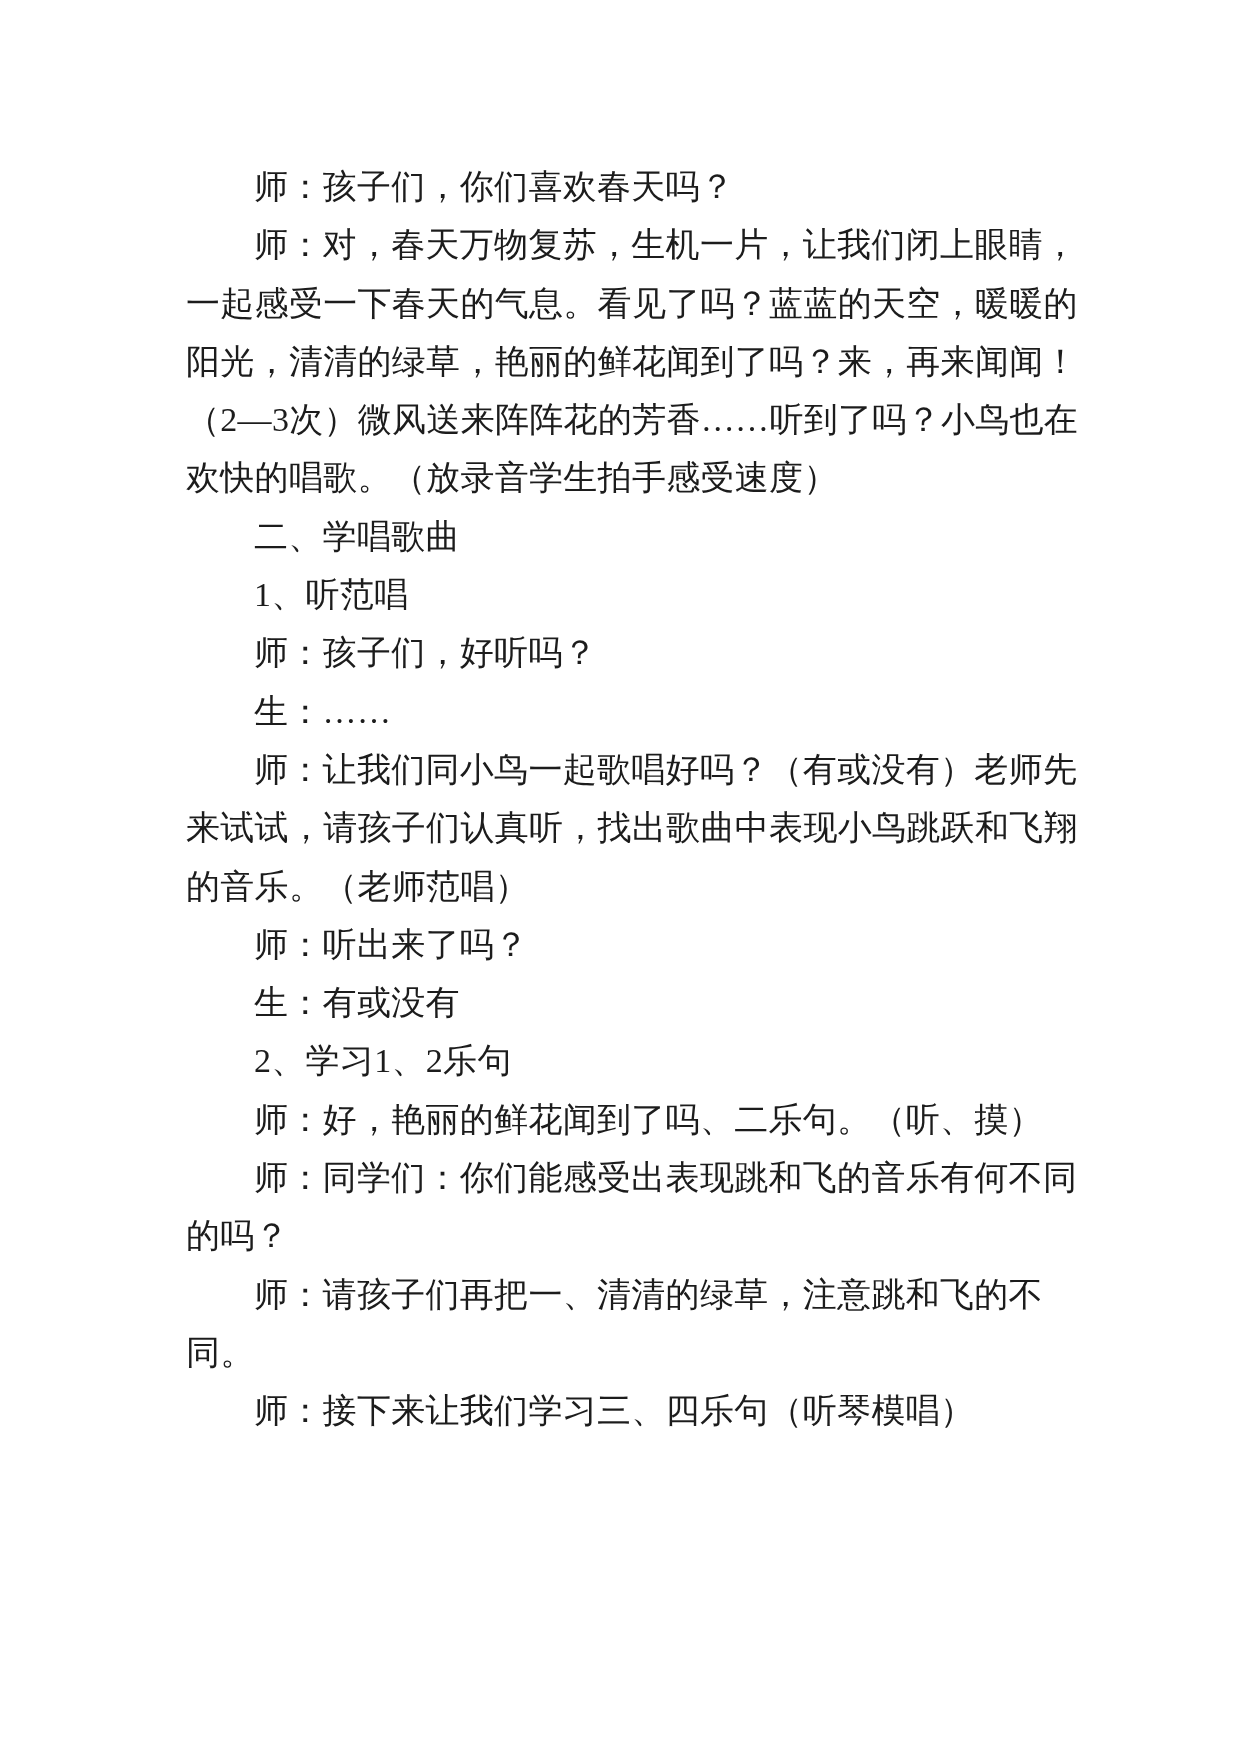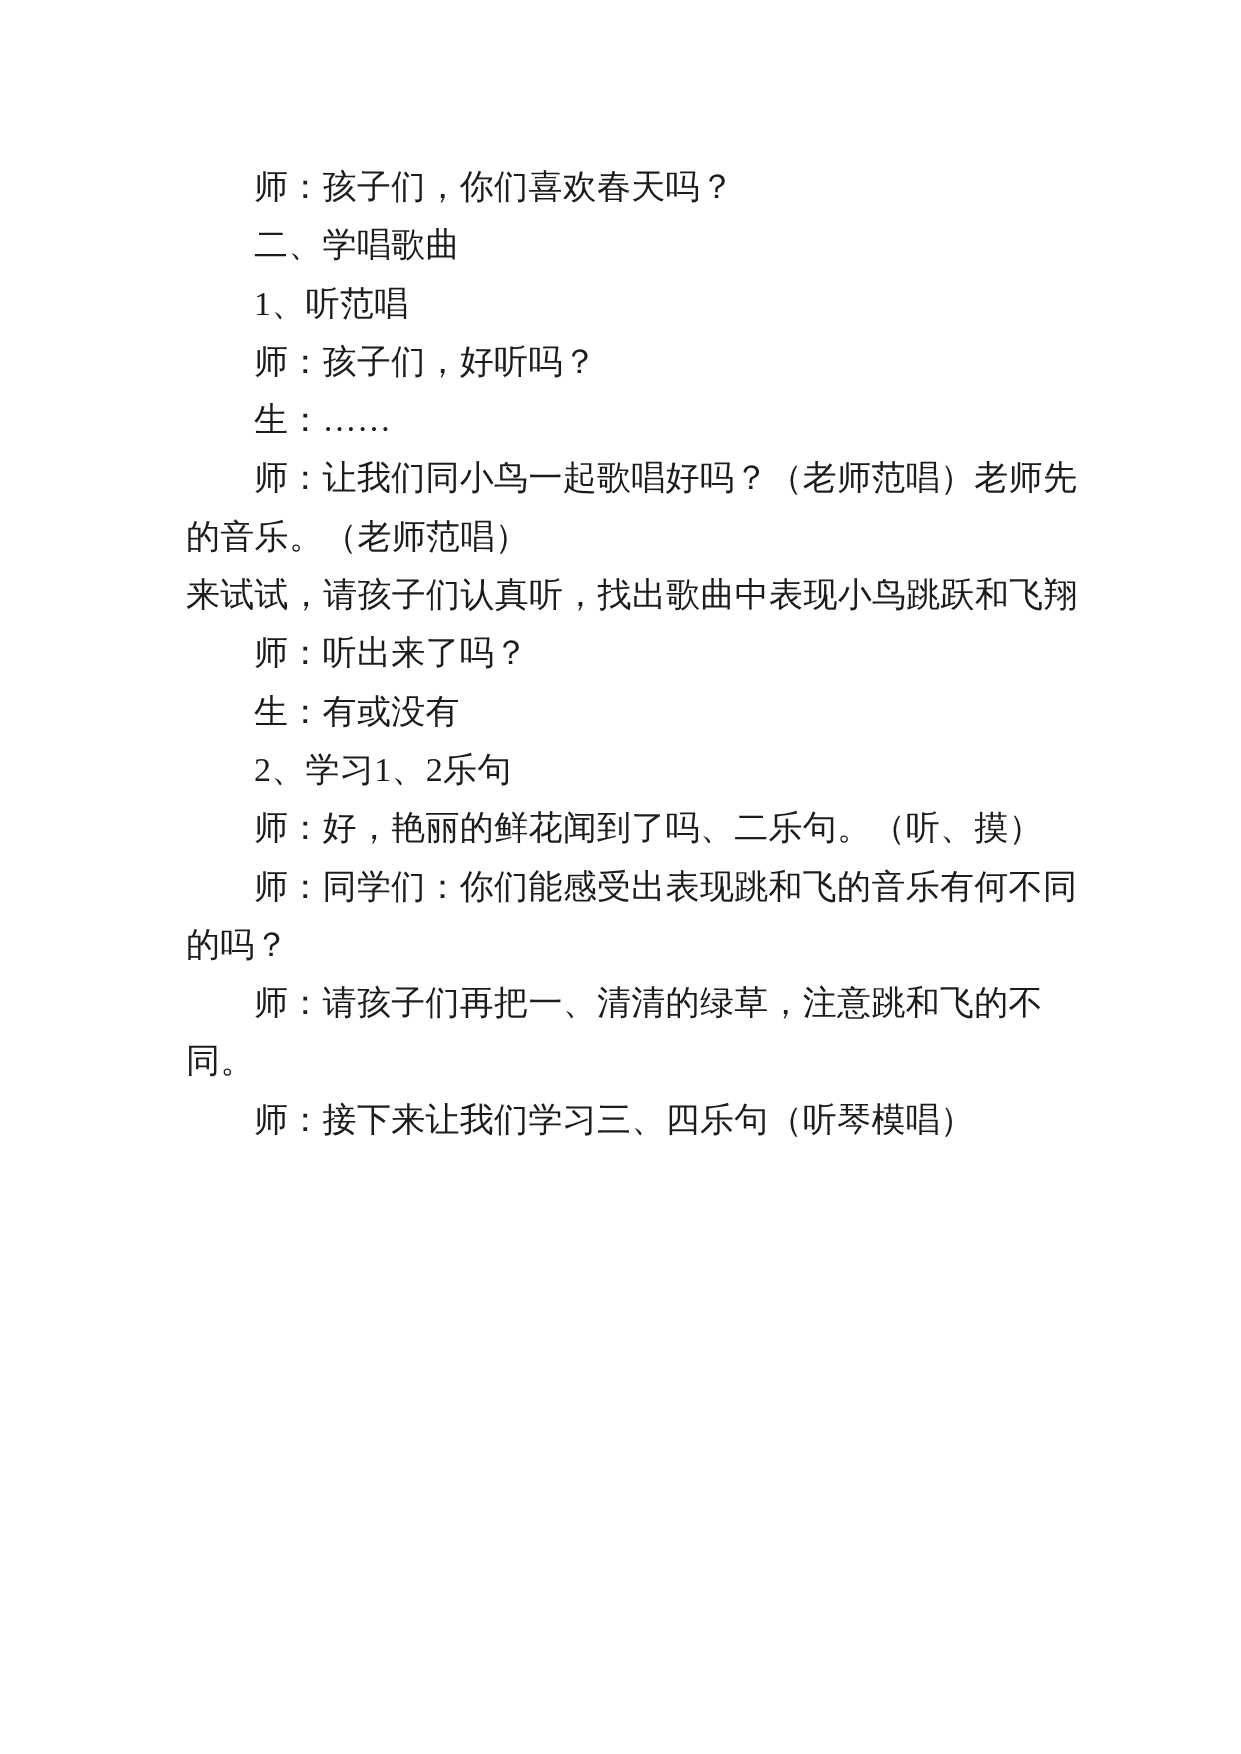--- a/index.html
+++ b/index.html
@@ -47,35 +47,42 @@
 </style>
 </head>
 <body>
 
 <div class="page">
   <div class="content">
       <div class="paragraph">
         <div class="line">师：孩子们，你们喜欢春天吗？</div>
       </div>
       <div class="paragraph">
+        <div class="line">师：对，春天万物复苏，生机一片，让我们闭上眼睛，</div>
+        <div class="line">一起感受一下春天的气息。看见了吗？蓝蓝的天空，暖暖的</div>
+        <div class="line">阳光，清清的绿草，艳丽的鲜花闻到了吗？来，再来闻闻！</div>
+        <div class="line">（2—3次）微风送来阵阵花的芳香……听到了吗？小鸟也在</div>
+        <div class="line">欢快的唱歌。（放录音学生拍手感受速度）</div>
+      </div>
+      <div class="paragraph">
         <div class="line">二、学唱歌曲</div>
       </div>
       <div class="paragraph">
         <div class="line">1、听范唱</div>
       </div>
       <div class="paragraph">
         <div class="line">师：孩子们，好听吗？</div>
       </div>
       <div class="paragraph">
         <div class="line">生：……</div>
       </div>
       <div class="paragraph">
-        <div class="line">师：让我们同小鸟一起歌唱好吗？（老师范唱）老师先</div>
+        <div class="line">师：让我们同小鸟一起歌唱好吗？（有或没有）老师先</div>
+        <div class="line">来试试，请孩子们认真听，找出歌曲中表现小鸟跳跃和飞翔</div>
         <div class="line">的音乐。（老师范唱）</div>
-        <div class="line">来试试，请孩子们认真听，找出歌曲中表现小鸟跳跃和飞翔</div>
       </div>
       <div class="paragraph">
         <div class="line">师：听出来了吗？</div>
       </div>
       <div class="paragraph">
         <div class="line">生：有或没有</div>
       </div>
       <div class="paragraph">
         <div class="line">2、学习1、2乐句</div>
       </div>

